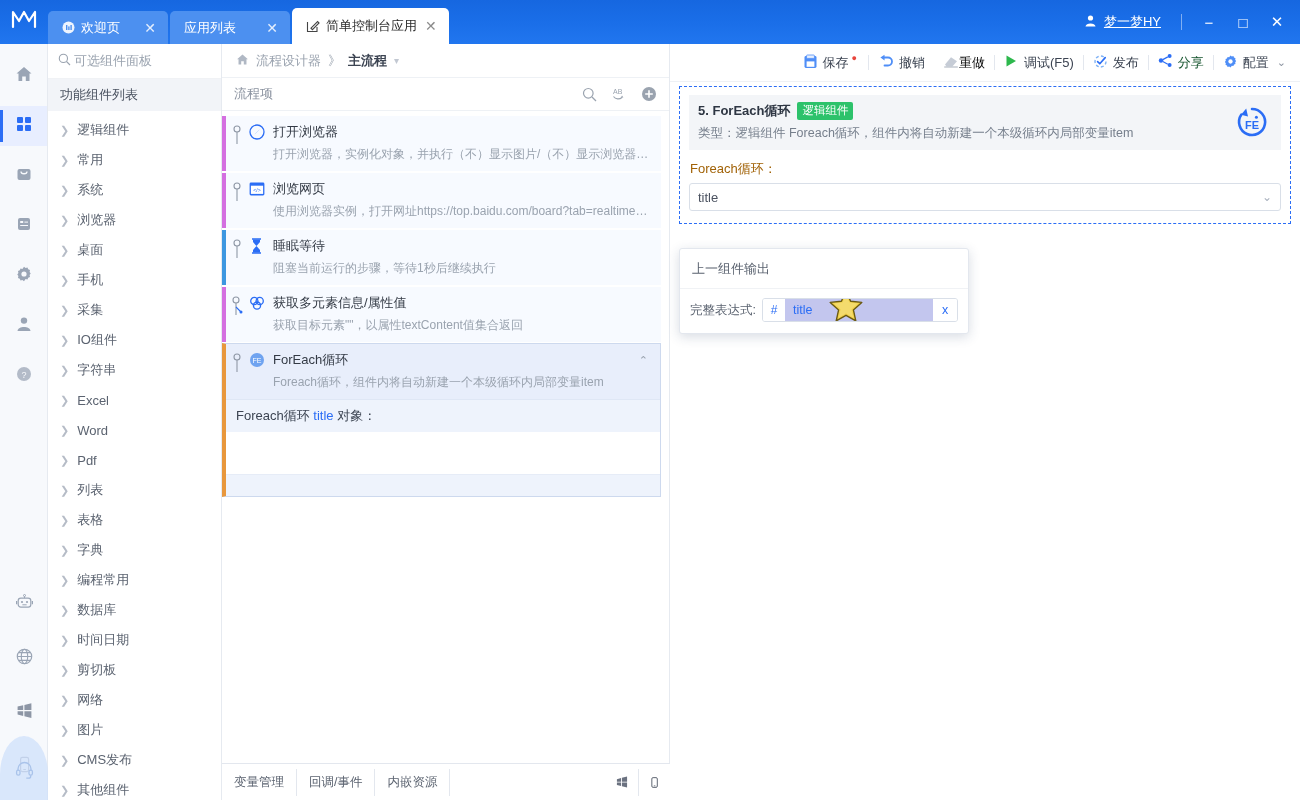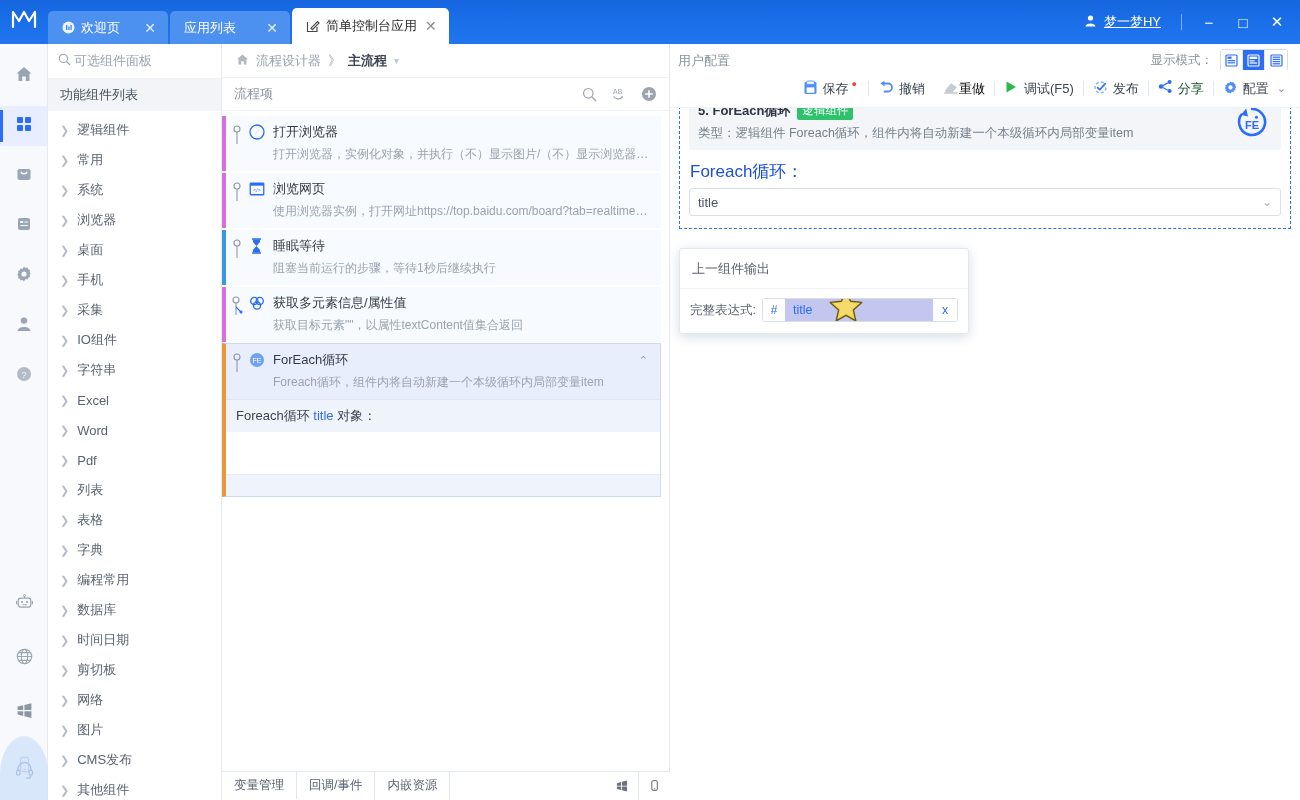--- a/index.html
+++ b/index.html
@@ -129,22 +129,22 @@
   .foreach-head { display:flex; background:#e8eefb; }
   .foreach-sub {
     font-size:13px; color:#3c4452; padding:7px 0 7px 10px; background:#eef3fc;
     border-top:1px solid #dfe7f5;
   }
   .foreach-sub .var { color:#2b6df5; }
   .foreach-body { height:42px; background:#fff; }
   .foreach-foot { height:22px; background:#eef3fc; border-top:1px solid #e6ecf7; }
 
   .bottom-tabs {
-    position:absolute; left:0; bottom:0; width:448px; height:29px;
-    border-top:1px solid #e3e7ee; background:#fff; display:flex; 
+    position:absolute; left:0; bottom:0; width:448px; height:37px;
+    border-top:1px solid #e3e7ee; background:#fff; display:flex; align-items:center;
   }
   .btab {
     font-size:12.5px; color:#5b6370; padding:0 12px; height:27px;
     display:flex; align-items:center; border-right:1px solid #e3e7ee; cursor:pointer;
   }
   .btab-spacer { flex:1; }
   .btab-ico { width:32px; height:27px; display:flex; align-items:center;
     justify-content:center; color:#6b7280; cursor:pointer; }
   .btab-ico.sep { border-left:1px solid #e3e7ee; }
 
@@ -172,21 +172,21 @@
   }
   .cc-top { display:flex; align-items:flex-start; background:#f3f5f8; padding:7px 9px 8px 9px; }
   .cc-textwrap { flex:1; }
   .cc-title { font-size:13px; color:#2e3643; font-weight:bold; display:flex; gap:7px; }
   .badge {
     background:#2dc26b; color:#fff; font-size:11.5px; font-weight:normal;
     padding:1px 5px; border-radius:2px; line-height:1.35;
   }
   .cc-type { font-size:12.5px; color:#767f8c; margin-top:5px; }
   .cc-icon { width:40px; display:flex; align-items:center; justify-content:center; padding-top:2px; }
-  .field-label { font-size:17px; color:#1d4ed8; margin:10px 0 5px 1px; }
+  .field-label { font-size:13px; color:#a16207; margin:10px 0 5px 1px; }
   .select-box {
     height:28px; border:1px solid #d9dfe8; border-radius:3px; display:flex;
     align-items:center; padding:0 8px; font-size:13px; color:#4b5260; background:#fff;
     cursor:pointer;
   }
   .select-box .sel-val { flex:1; }
   .select-box .sel-chev { color:#aab2bf; font-size:12px; }
 
   
   .popup {
@@ -761,21 +761,21 @@
             </span>
           </span>
           <span class="expr-x">x</span>
         </span>
       </div>
     </div>
   </div>
 
   <div style="position:absolute; left:670px; top:44px; width:630px; height:38px;
               display:flex; align-items:center; justify-content:flex-end; gap:0;
-              background:#fff; border-bottom:1px solid #eef1f5; padding-right:10px;margin-top:26px;">
+              background:#fff; border-bottom:1px solid #eef1f5; padding-right:10px;">
 
     <div style="display:flex;align-items:center;gap:5px;padding:0 9px;cursor:pointer;font-size:13px;color:#3c4452;position:relative;">
       <span>
         <svg width="15" height="15" viewBox="0 0 15 15">
             <rect x="1.5" y="2" width="12" height="12" rx="1.4" fill="#4f8ef7"></rect>
             <rect x="3.6" y="1" width="7.8" height="3.4" rx=".7" fill="#e8f0fe" stroke="#4f8ef7" stroke-width=".8"></rect>
             <rect x="3.6" y="7.4" width="7.8" height="5.4" fill="#ffffff"></rect>
           </svg>
       </span>
       <span>保存</span>

